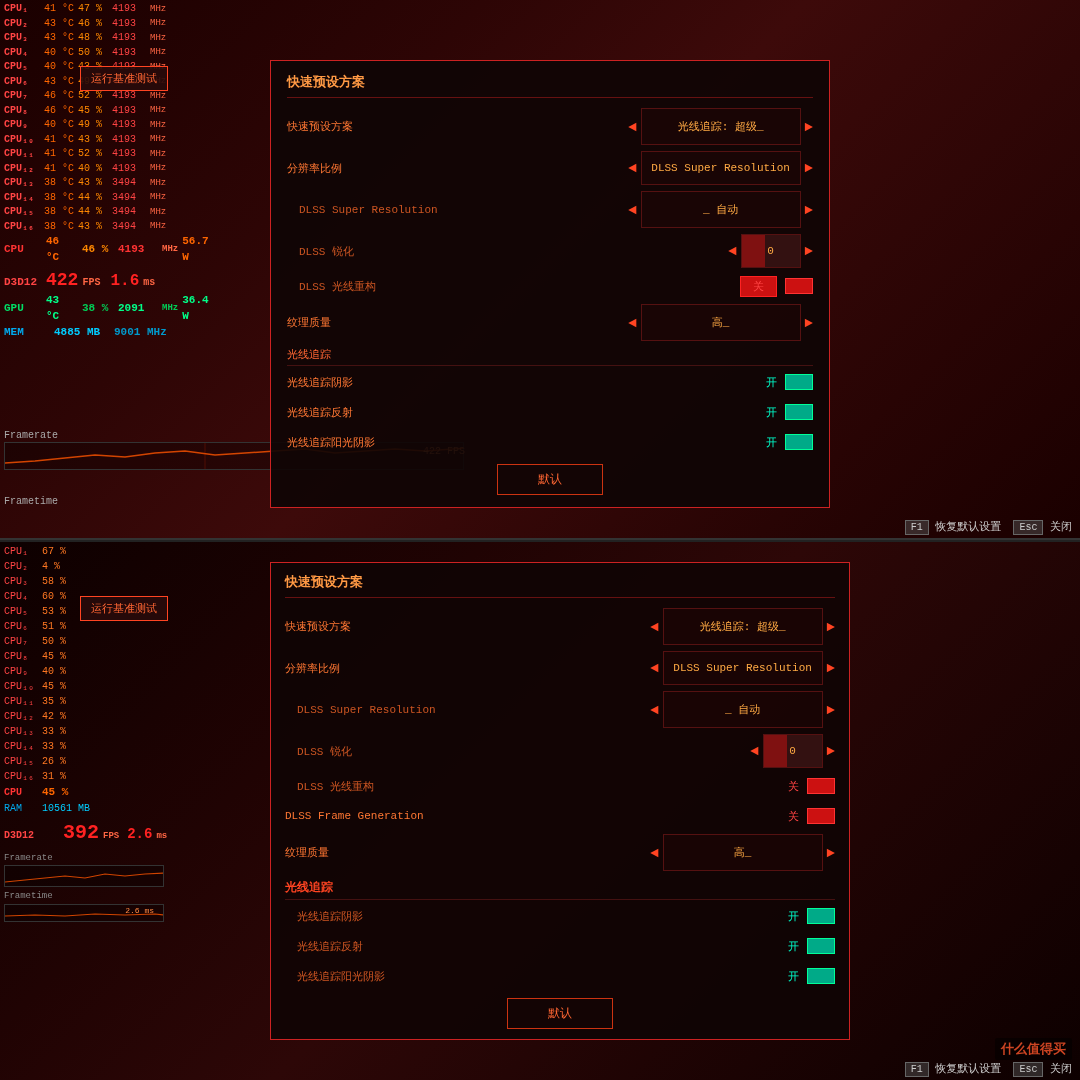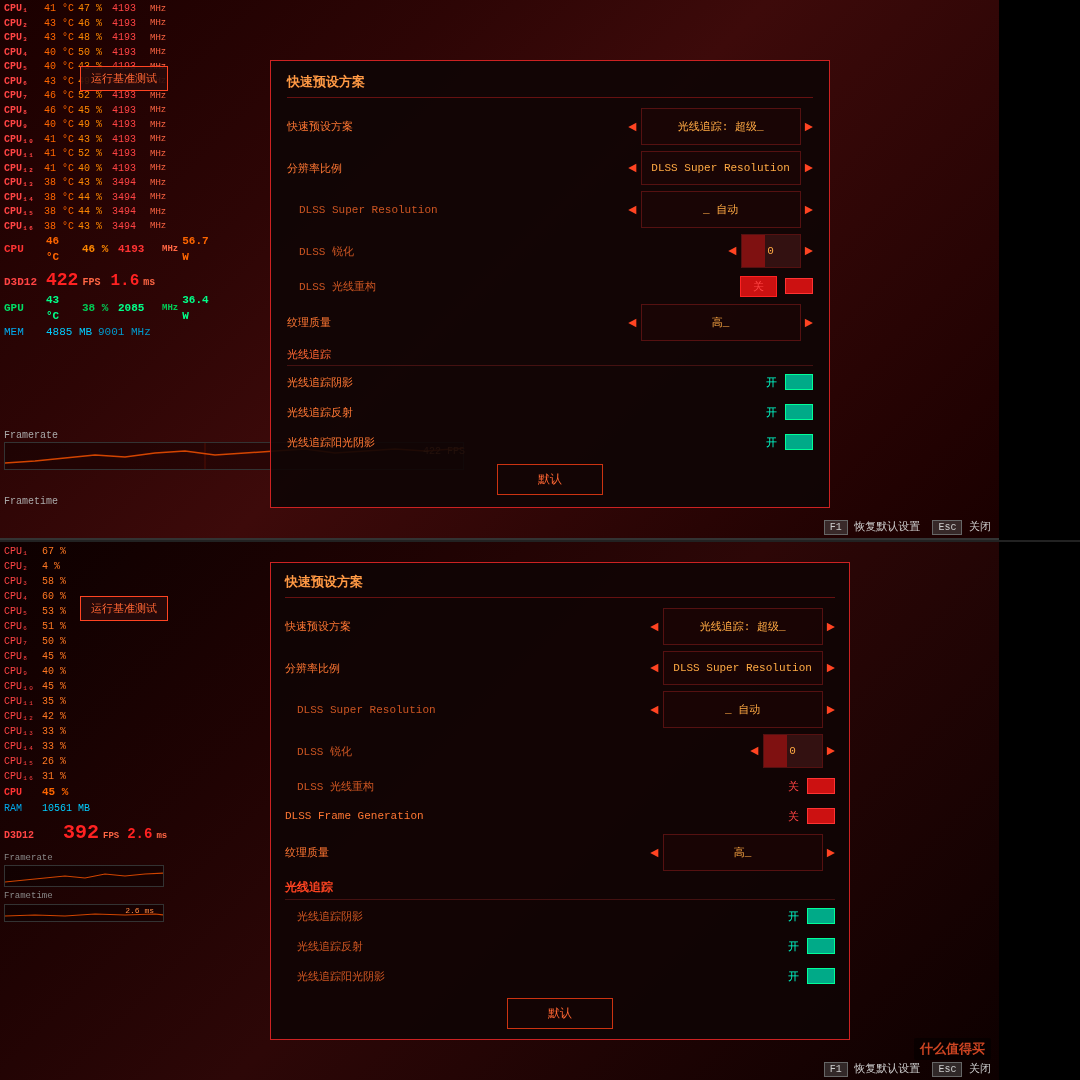--- a/index.html
+++ b/index.html
@@ -5,21 +5,21 @@
     * { margin: 0; padding: 0; box-sizing: border-box; }
     body {
       width: 1080px;
       height: 1080px;
       overflow: hidden;
       font-family: 'Courier New', monospace;
       background: #000;
     }
 
     .half {
-      width: 999px;
+      width: 1080px;
       height: 540px;
       position: relative;
       overflow: hidden;
     }
 
     .game-bg-top {
       background: linear-gradient(135deg, #1a0000 0%, #2d0505 30%, #3d0a0a 50%, #1a0000 100%);
       border-bottom: 2px solid #333;
     }
 
@@ -103,22 +103,22 @@
       display: flex; align-items: center; gap: 4px;
       color: #00ff88; font-size: 11px; font-weight: bold;
     }
     .gpu-row .label { color: #00dd66; min-width: 38px; }
     .gpu-row .temp  { color: #00ff88; min-width: 32px; }
     .gpu-row .pct   { color: #00cc55; min-width: 32px; }
     .gpu-row .freq  { color: #00ff88; min-width: 40px; }
     .gpu-row .watt  { color: #00ff88; }
 
     .mem-row {
-      display: flex; align-items: center; gap: 4px;
-      color: #00ccff; font-size: 11px; font-weight: normal;
+      display: flex; align-items: center; gap: 12px;
+      color: #00ccff; font-size: 11px; font-weight: bold;
     }
     .mem-row .label { color: #00aaee; min-width: 38px; }
     .mem-row .mb    { color: #00ccff; min-width: 48px; }
     .mem-row .mhz   { color: #0099cc; }
 
     .graph-label {
       color: #aaaaaa;
       font-size: 10px;
       margin-left: 4px;
       margin-bottom: 1px;
@@ -445,21 +445,21 @@
       <span style="color:#ff4444;font-size:11px;min-width:38px;">D3D12</span>
       <span class="fps-val">422</span>
       <span class="fps-unit">FPS</span>
       <span class="ms-val">1.6</span>
       <span class="ms-unit">ms</span>
     </div>
     <div class="gpu-row">
       <span class="label">GPU</span>
       <span class="temp">43 °C</span>
       <span class="pct">38 %</span>
-      <span class="freq">2085</span>
+      <span class="freq">2091</span>
       <span style="font-size:9px;color:#00cc55;">MHz</span>
       <span class="watt">36.4 W</span>
     </div>
     <div class="mem-row">
       <span class="label">MEM</span>
       <span class="mb">4885 MB</span>
       <span class="mhz">9001 MHz</span>
     </div>
   </div>
 

